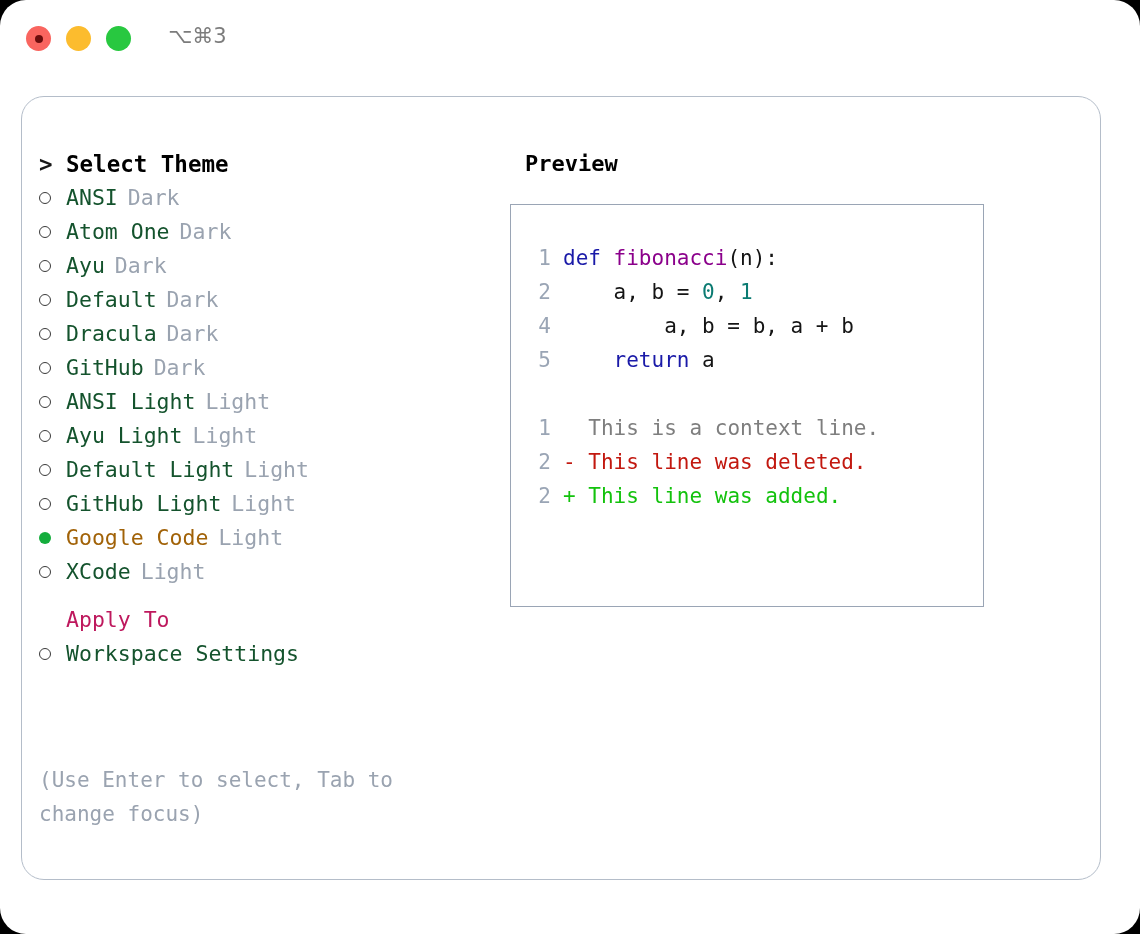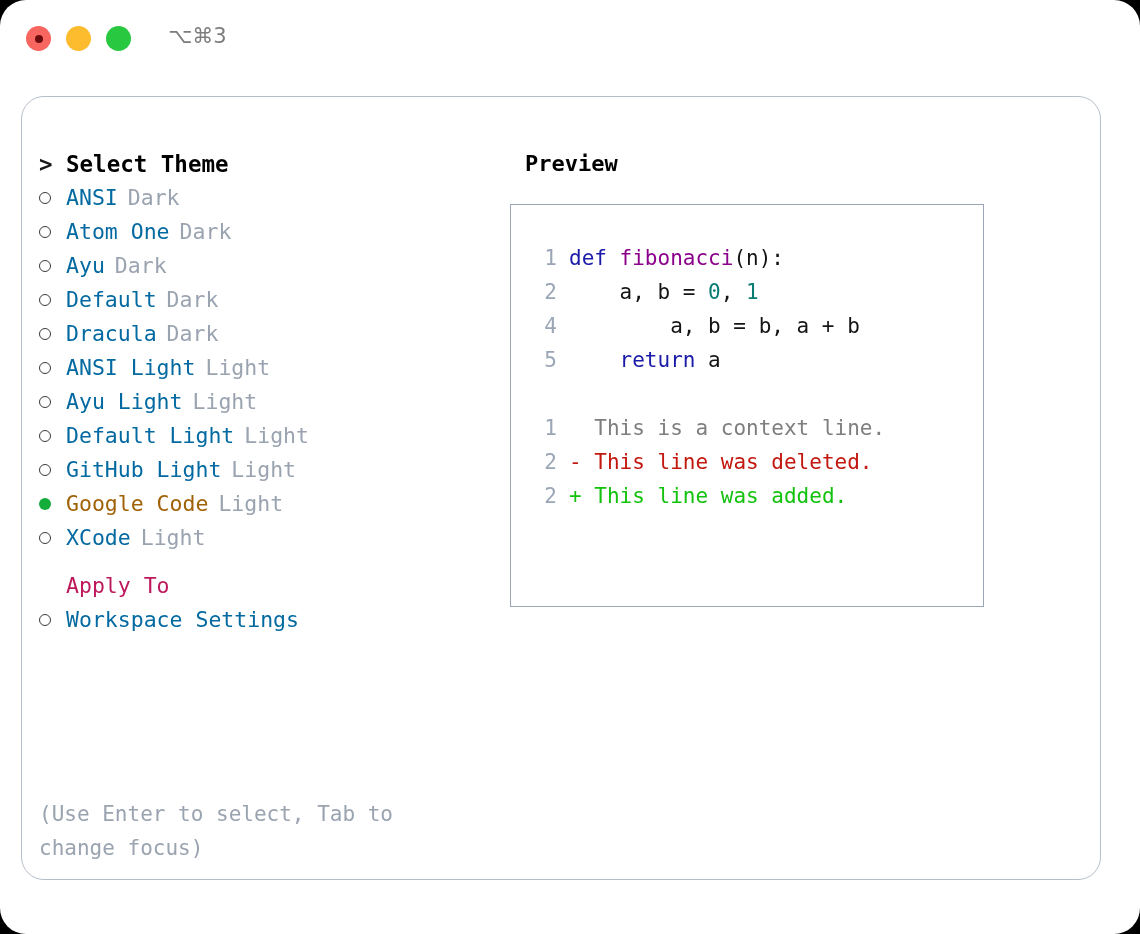--- a/index.html
+++ b/index.html
@@ -118,33 +118,33 @@
     font-weight: bold;
     font-size: 22.5px;
     color: #000000;
   }
   .row.header .marker { font-weight: bold; }
 
   .row.subheader {
     color: #be185d;
   }
 
-  .name { color: #0369a1; }
+  .name { color: #14532d; }
   .row.selected .name { color: #a16207; }
   .variant {
     color: #9aa3b0;
     margin-left: 10px;
   }
 
   #apply-group { margin-top: 14px; }
 
   #hint {
     position: absolute;
     left: 17px;
-    top: 700px;
+    top: 666px;
     width: 430px;
     font-size: 21px;
     line-height: 34px;
     color: #9aa3b0;
   }
 
   
   #preview-col {
     position: absolute;
     left: 503px;
@@ -162,21 +162,21 @@
     left: 488px;
     top: 107px;
     width: 474px;
     height: 403px;
     box-sizing: border-box;
     border: 1.8px solid #9aa5b5;
     background: #ffffff;
   }
   #code {
     position: absolute;
-    left: 22px;
+    left: 16px;
     top: 36px;
     right: 8px;
   }
   .cline {
     height: 34px;
     line-height: 34px;
     font-size: 21px;
     white-space: pre;
     color: #141414;
   }
@@ -229,20 +229,23 @@
       <div class="row">
         <span class="marker"><span class="bullet-open"></span></span><span class="name">Ayu</span><span class="variant">Dark</span>
       </div>
       <div class="row">
         <span class="marker"><span class="bullet-open"></span></span><span class="name">Default</span><span class="variant">Dark</span>
       </div>
       <div class="row">
         <span class="marker"><span class="bullet-open"></span></span><span class="name">Dracula</span><span class="variant">Dark</span>
       </div>
       <div class="row">
+        <span class="marker"><span class="bullet-open"></span></span><span class="name">GitHub</span><span class="variant">Dark</span>
+      </div>
+      <div class="row">
         <span class="marker"><span class="bullet-open"></span></span><span class="name">ANSI Light</span><span class="variant">Light</span>
       </div>
       <div class="row">
         <span class="marker"><span class="bullet-open"></span></span><span class="name">Ayu Light</span><span class="variant">Light</span>
       </div>
       <div class="row">
         <span class="marker"><span class="bullet-open"></span></span><span class="name">Default Light</span><span class="variant">Light</span>
       </div>
       <div class="row">
         <span class="marker"><span class="bullet-open"></span></span><span class="name">GitHub Light</span><span class="variant">Light</span>

